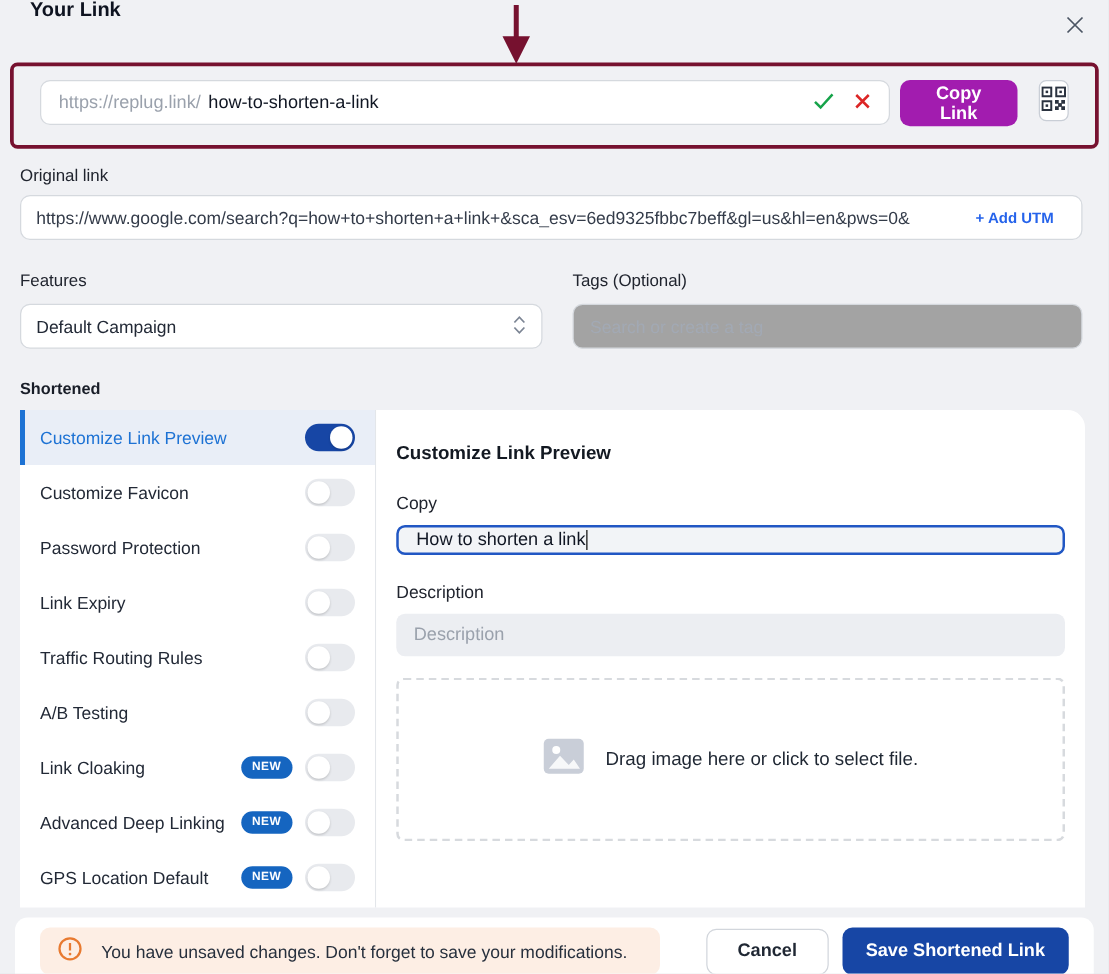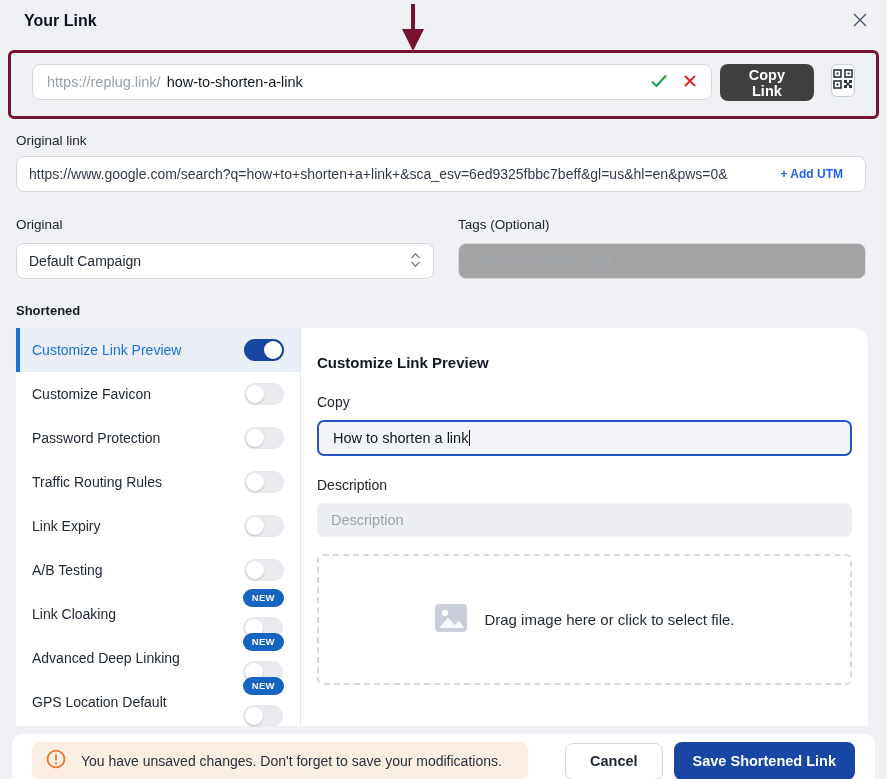--- a/index.html
+++ b/index.html
@@ -6,21 +6,21 @@
   html,body { background:#e4e6ea; }
   body { font-family:"Liberation Sans", sans-serif; }
 
   .modal {
     position:relative; width:887px; height:779px;
     background:#f0f1f4; overflow:hidden; margin:0 auto;
     color:#1f2430;
   }
 
   
-  .modal-header { position:relative; height:44px; padding:12px 24px 0; }
+  .modal-header { position:relative; height:44px; padding:0 24px 0; }
   .modal-title { font-size:16px; font-weight:bold; color:#0e1320; }
   .close-btn {
     position:absolute; top:8px; right:14px; width:26px; height:26px;
     background:none; border:none; cursor:pointer; color:#4b5563;
     display:flex; align-items:center; justify-content:center;
   }
 
   
   .anno-arrow { position:absolute; left:399px; top:4px; width:28px; height:48px; z-index:5; }
   .anno-arrow .stem { position:absolute; left:12px; top:0; width:4px; height:26px; background:#76112f; }
@@ -36,21 +36,21 @@
   .short-row { display:flex; }
   .short-input {
     flex:0 0 680px; height:36px; background:#fff; border:1px solid #d5d9de; border-radius:8px;
     display:flex; align-items:center; padding:0 14px; font-size:14.5px;
   }
   .short-prefix { color:#9aa1ac; }
   .short-slug { color:#101623; margin-left:6px; }
   .short-icons { margin-left:auto; display:flex; align-items:center; gap:15px; }
   .icon-btn { background:none; border:none; cursor:pointer; display:flex; align-items:center; }
   .copy-btn {
-    margin-left:8px; height:37px; padding:0 21px; background:#404040; color:#fff;
+    margin-left:8px; height:37px; padding:0 21px; background:#a21caf; color:#fff;
     border:none; border-radius:8px; font-size:14.5px; font-weight:bold; cursor:pointer;
     font-family:"Liberation Sans", sans-serif;
   }
   .qr-btn {
     margin-left:17px; width:32px; height:33px; background:#fff; border:1px solid #c9ced6;
     border-radius:6px; cursor:pointer; display:flex; align-items:center; justify-content:center;
   }
 
   
   .section { padding:0 21px 0 16px; }
@@ -87,40 +87,40 @@
   .feat-item {
     position:relative; height:44px; display:flex; align-items:center;
     padding:0 16px; cursor:pointer; background:#fff;
   }
   .feat-item .feat-label { font-size:14px; color:#222936; }
   .feat-item.active { background:#e9eef7; }
   .feat-item.active::before {
     content:""; position:absolute; left:0; top:0; bottom:0; width:4px; background:#1d72d4;
   }
   .feat-item.active .feat-label { color:#1d72d4; }
-  .feat-right { margin-left:auto; display:flex; align-items:center; gap:10px;flex-direction:column; }
+  .feat-right { margin-left:auto; display:flex; align-items:center; gap:10px; }
   .new-badge {
     background:#1565c0; color:#fff; font-size:9.5px; font-weight:bold; letter-spacing:.4px;
     padding:4px 9px; border-radius:10px; line-height:1;
   }
   .toggle { width:40px; height:22px; border-radius:11px; background:#e8eaee; position:relative;
     border:none; cursor:pointer; flex:0 0 auto; }
   .toggle .knob { position:absolute; top:2px; left:2px; width:18px; height:18px; border-radius:50%;
     background:#fff; box-shadow:0 1px 2px rgba(0,0,0,.18); }
   .toggle.on { background:#1746a5; }
   .toggle.on .knob { left:auto; right:2px; }
 
   .preview-panel {
     flex:1; background:#fff; border-left:1px solid #e3e6ea; border-radius:0 14px 0 0;
     padding:26px 16px 0;
   }
   .panel-heading { font-size:15px; font-weight:bold; color:#131922; margin-bottom:23px; }
   .panel-label { font-size:14px; color:#20242e; margin-bottom:10px; }
   .title-input {
-    height:36px; border:2px solid #2157c4; border-radius:7px; background:#f2f4f7;
+    height:24px; border:2px solid #2157c4; border-radius:7px; background:#f2f4f7;
     display:flex; align-items:center; padding:0 14px; font-size:14.5px; color:#101623;
   }
   .caret { display:inline-block; width:1px; height:16px; background:#111; margin-left:1px; }
   .desc-label { margin-top:21px; }
   .desc-input {
     width:100%; height:34px; background:#eceef2; border:none; border-radius:7px;
     padding:0 14px; font-size:14.5px; font-family:"Liberation Sans", sans-serif; color:#111827;
   }
   .desc-input::placeholder { color:#9aa1ac; }
   .dropzone {
@@ -217,21 +217,21 @@
 
   <div class="section">
     <div class="field-label original-label">Original link</div>
     <div class="text-input original-input">
       <span class="url-text">https://www.google.com/search?q=how+to+shorten+a+link+&amp;sca_esv=6ed9325fbbc7beff&amp;gl=us&amp;hl=en&amp;pws=0&amp;</span>
       <a class="add-utm" href="#">+ Add UTM</a>
     </div>
 
     <div class="two-col">
       <div class="col-campaign">
-        <div class="field-label">Original</div>
+        <div class="field-label">Features</div>
         <div class="select-box">
           <span>Default Campaign</span>
           <span class="chev">
             <svg width="11" height="16" viewBox="0 0 11 16">
                 <path d="M1.5 6 L5.5 1.8 L9.5 6 M1.5 10 L5.5 14.2 L9.5 10" fill="none" stroke="#7c8594" stroke-width="1.4"></path>
               </svg>
           </span>
         </div>
       </div>
       <div class="col-tags">
@@ -267,30 +267,30 @@
       <div class="feat-item">
         <span class="feat-label">Password Protection</span>
         <span class="feat-right">
           <button class="toggle">
               <span class="knob"></span>
             </button>
         </span>
       </div>
 
       <div class="feat-item">
+        <span class="feat-label">Link Expiry</span>
+        <span class="feat-right">
+          <button class="toggle">
+              <span class="knob"></span>
+            </button>
+        </span>
+      </div>
+
+      <div class="feat-item">
         <span class="feat-label">Traffic Routing Rules</span>
-        <span class="feat-right">
-          <button class="toggle">
-              <span class="knob"></span>
-            </button>
-        </span>
-      </div>
-
-      <div class="feat-item">
-        <span class="feat-label">Link Expiry</span>
         <span class="feat-right">
           <button class="toggle">
               <span class="knob"></span>
             </button>
         </span>
       </div>
 
       <div class="feat-item">
         <span class="feat-label">A/B Testing</span>
         <span class="feat-right">

